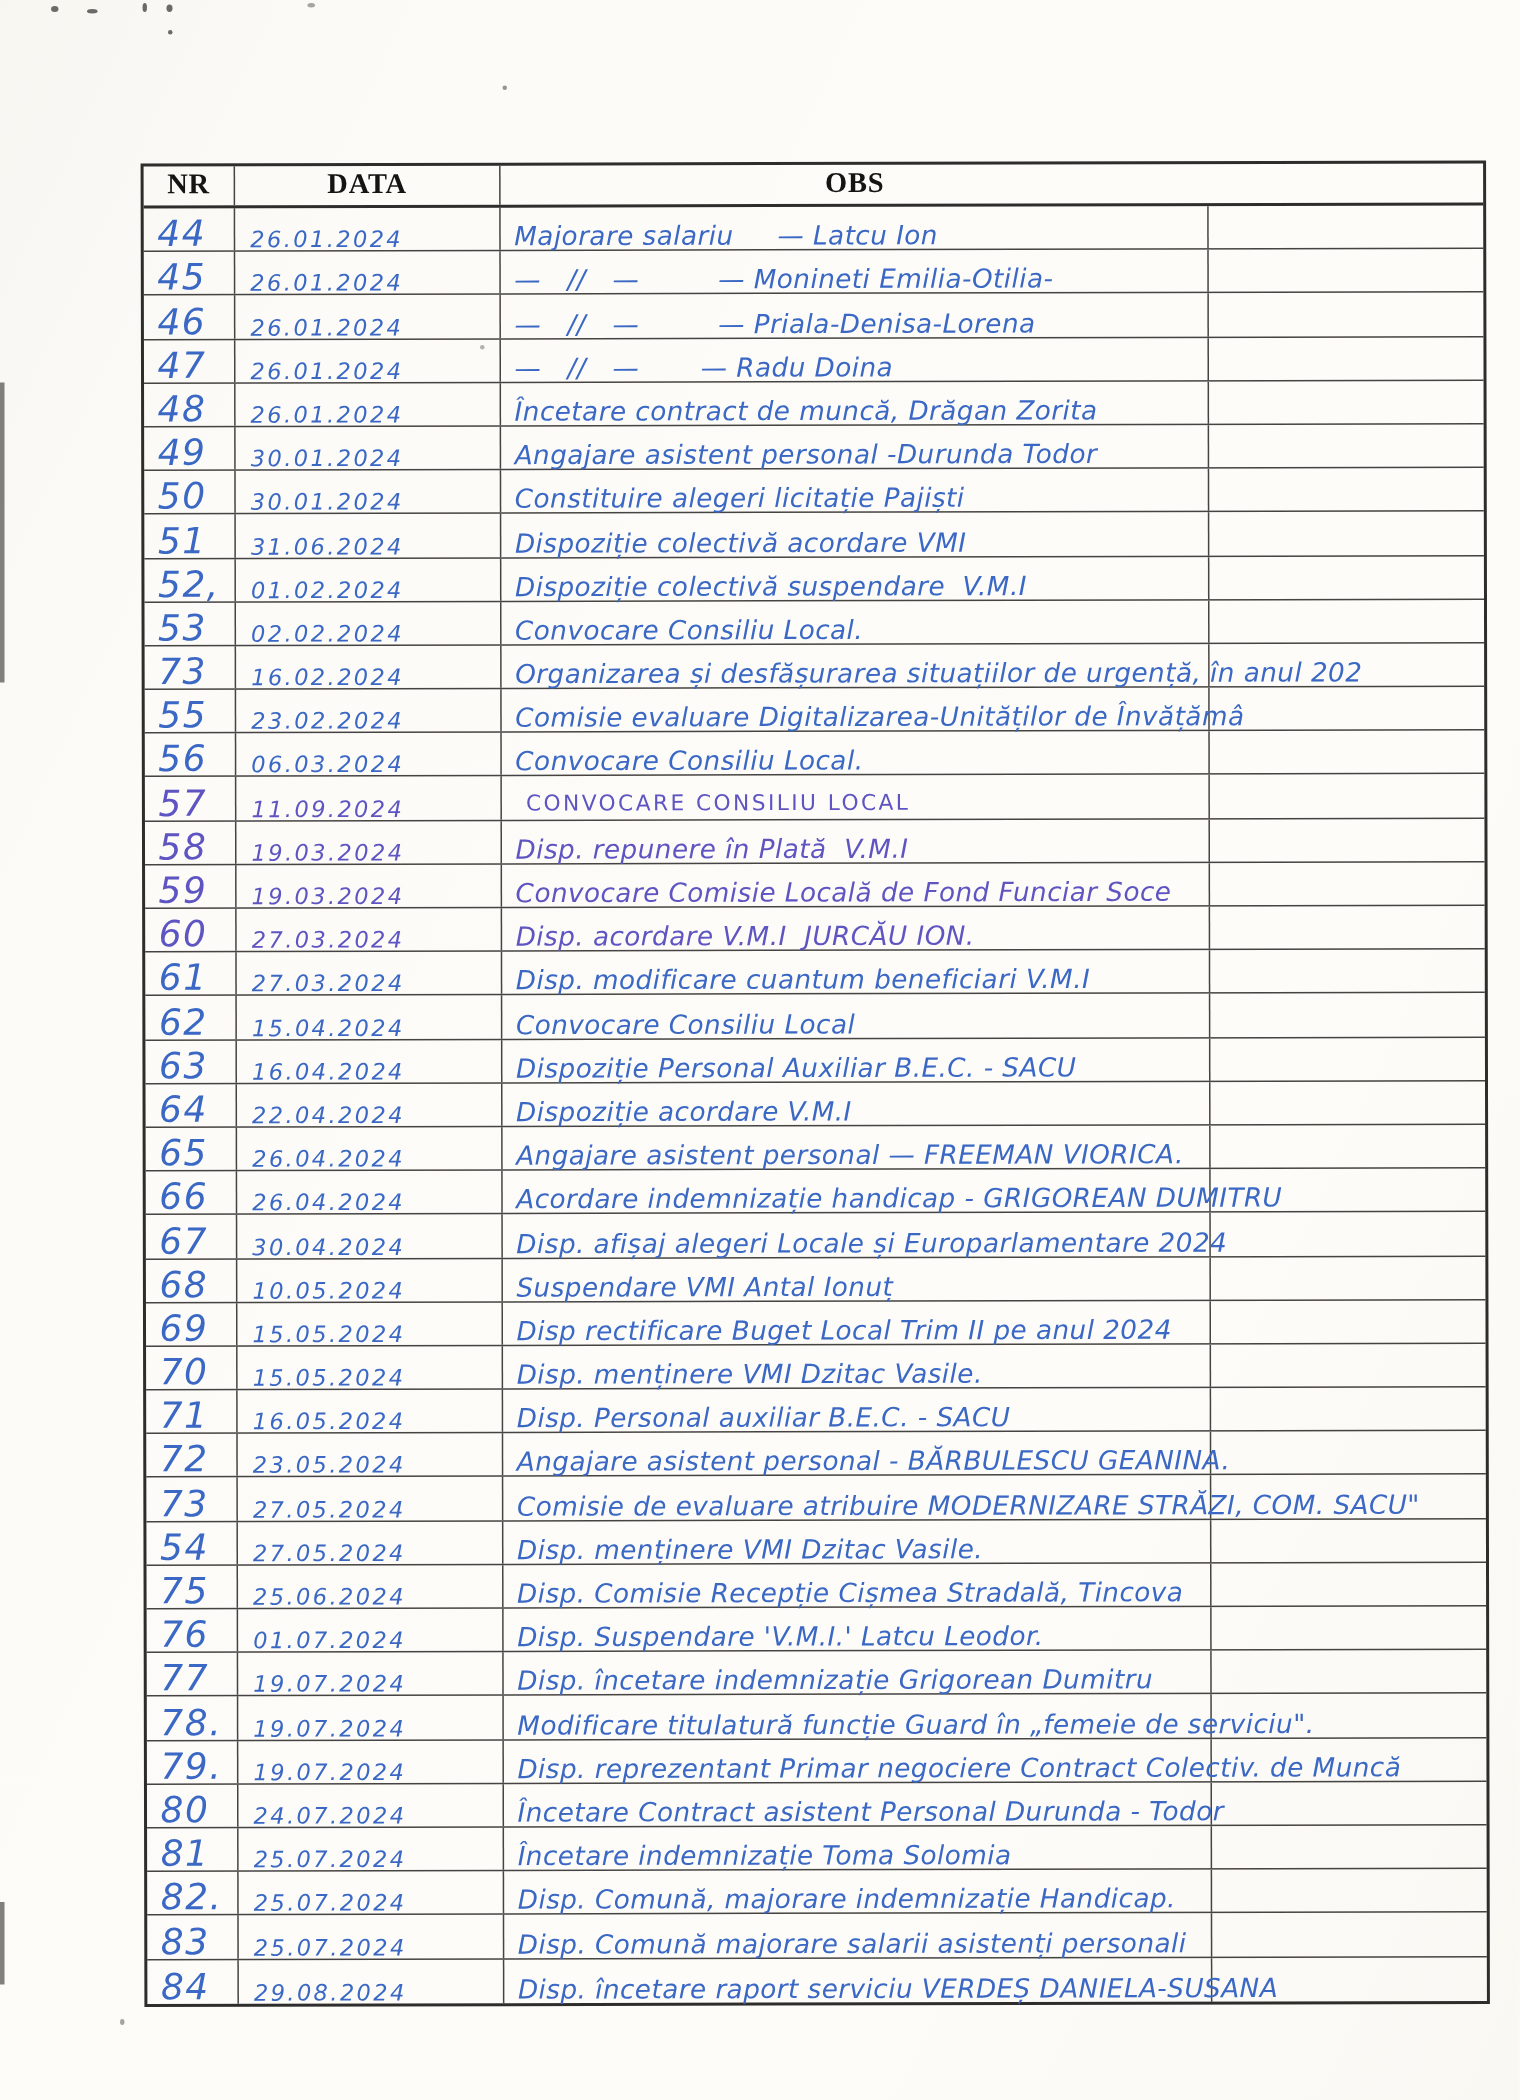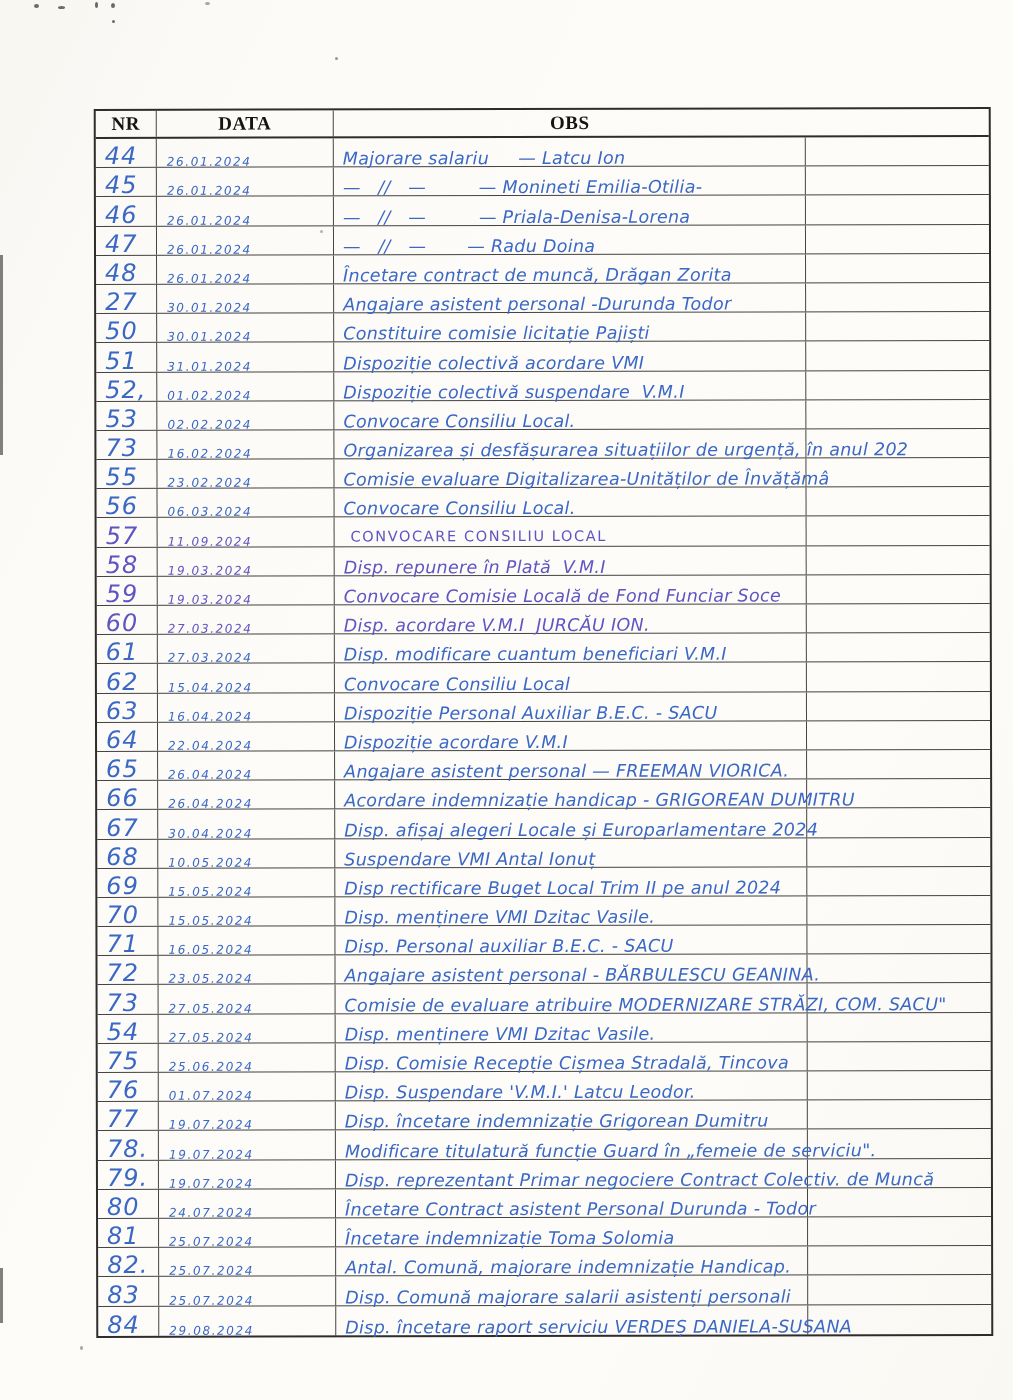--- a/index.html
+++ b/index.html
@@ -55,21 +55,21 @@
 
   .hand {
     position: relative;
     z-index: 2;
     font-family: "DejaVu Sans", sans-serif;
     font-style: italic;
     white-space: pre;
     pointer-events: none;
   }
   .nr-txt   { font-size: 24px; padding-left: 9px; margin-bottom: -3px; letter-spacing: 1px; }
-  .date-txt { font-size: 12px; padding-left: 10px; margin-bottom: -2px; letter-spacing: 1.6px; }
+  .date-txt { font-size: 15px; padding-left: 10px; margin-bottom: -2px; letter-spacing: 1.6px; }
   .cont-txt { font-size: 17.5px; padding-left: 9px; margin-bottom: -2px; letter-spacing: .3px; }
   .print-hand .cont-txt {
     font-style: normal;
     font-size: 14.5px;
     letter-spacing: 1.6px;
     margin-bottom: 2px;
     padding-left: 16px;
   }
 </style>
 </head>
@@ -167,52 +167,52 @@
     </div>
     <div class="cell v">
       <span class="hand cont-txt">Încetare contract de muncă, Drăgan Zorita</span>
     </div>
     <div class="cell">
       <span class="hand"></span>
     </div>
   </div>
         <div class="t-row" style="color: rgb(58, 104, 196);">
     <div class="cell v">
-      <span class="hand nr-txt">27</span>
+      <span class="hand nr-txt">49</span>
     </div>
     <div class="cell v">
       <span class="hand date-txt">30.01.2024</span>
     </div>
     <div class="cell v">
       <span class="hand cont-txt">Angajare asistent personal -Durunda Todor</span>
     </div>
     <div class="cell">
       <span class="hand"></span>
     </div>
   </div>
         <div class="t-row" style="color: rgb(58, 104, 196);">
     <div class="cell v">
       <span class="hand nr-txt">50</span>
     </div>
     <div class="cell v">
       <span class="hand date-txt">30.01.2024</span>
     </div>
     <div class="cell v">
-      <span class="hand cont-txt">Constituire comisie licitație Pajiști</span>
+      <span class="hand cont-txt">Constituire alegeri licitație Pajiști</span>
     </div>
     <div class="cell">
       <span class="hand"></span>
     </div>
   </div>
         <div class="t-row" style="color: rgb(58, 104, 196);">
     <div class="cell v">
       <span class="hand nr-txt">51</span>
     </div>
     <div class="cell v">
-      <span class="hand date-txt">31.01.2024</span>
+      <span class="hand date-txt">31.06.2024</span>
     </div>
     <div class="cell v">
       <span class="hand cont-txt">Dispoziție colectivă acordare VMI</span>
     </div>
     <div class="cell">
       <span class="hand"></span>
     </div>
   </div>
         <div class="t-row" style="color: rgb(58, 104, 196);">
     <div class="cell v">
@@ -635,21 +635,21 @@
     </div>
   </div>
         <div class="t-row" style="color: rgb(58, 104, 196);">
     <div class="cell v">
       <span class="hand nr-txt">82.</span>
     </div>
     <div class="cell v">
       <span class="hand date-txt">25.07.2024</span>
     </div>
     <div class="cell v">
-      <span class="hand cont-txt">Antal. Comună, majorare indemnizație Handicap.</span>
+      <span class="hand cont-txt">Disp. Comună, majorare indemnizație Handicap.</span>
     </div>
     <div class="cell">
       <span class="hand"></span>
     </div>
   </div>
         <div class="t-row" style="color: rgb(58, 104, 196);">
     <div class="cell v">
       <span class="hand nr-txt">83</span>
     </div>
     <div class="cell v">

